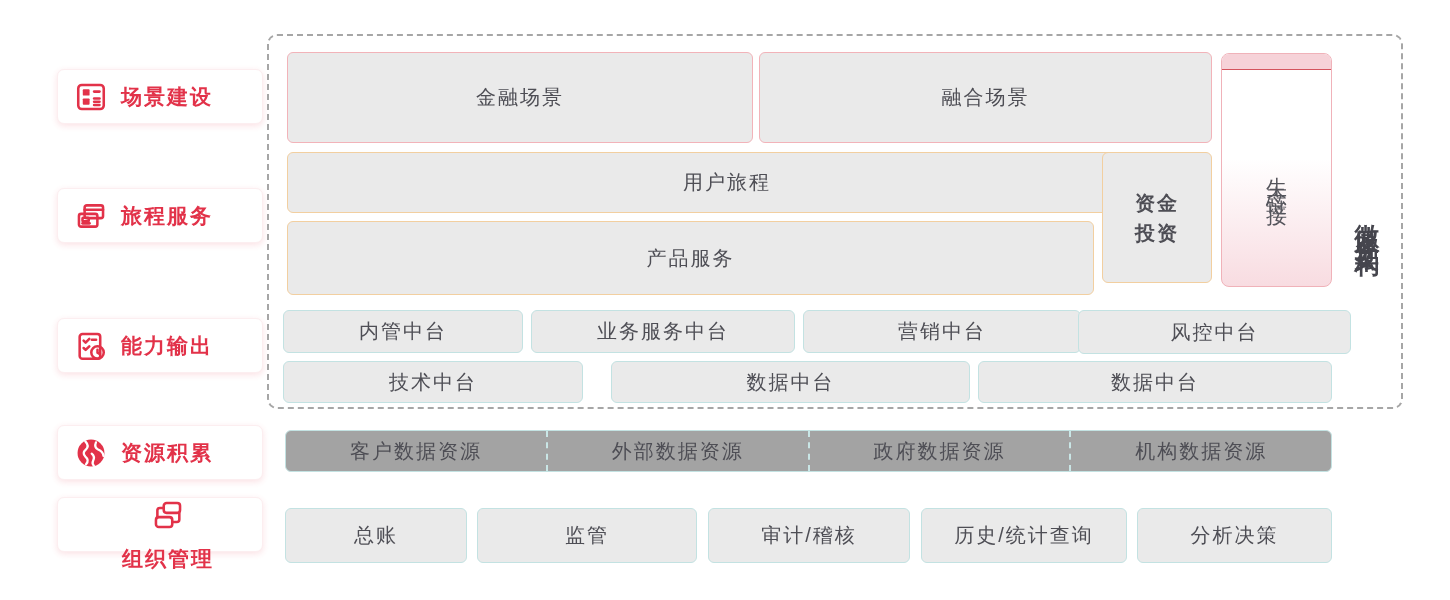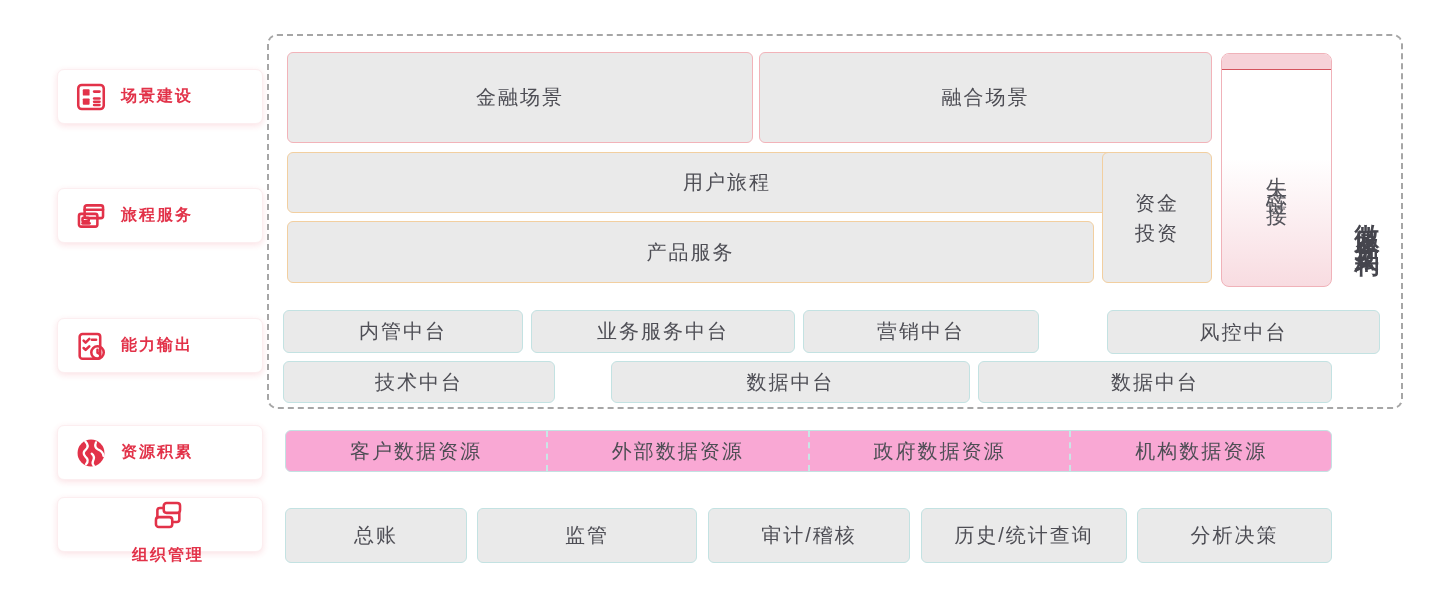--- a/index.html
+++ b/index.html
@@ -6,56 +6,56 @@
   body{font-family:"Liberation Sans","DejaVu Sans",sans-serif;}
   .canvas{position:relative;width:1450px;height:600px;background:#ffffff;overflow:hidden;}
 
   
   .side-card{position:absolute;left:57px;width:206px;height:55px;background:#ffffff;
     border:1px solid #fceef0;border-radius:7px;display:flex;align-items:center;
     padding-left:16px;box-sizing:border-box;gap:13px;
     box-shadow:0 2px 6px rgba(226,50,73,0.14);}
   .side-card::before{content:"";position:absolute;z-index:-1;left:-12px;top:3px;bottom:-6px;
     width:44px;background:#f1a3ad;border-radius:9px;}
-  .side-label{font-size:16px;font-weight:bold;color:#e23249;letter-spacing:2px;white-space:nowrap;}
+  .side-label{font-size:21px;font-weight:bold;color:#e23249;letter-spacing:2px;white-space:nowrap;}
   .side-icon{width:34px;height:34px;flex:0 0 auto;display:block;}
 
   
   .frame{position:absolute;left:267px;top:34px;width:1136px;height:375px;
     border:2px dashed #a6a6a6;border-radius:10px;box-sizing:border-box;}
 
   
   .box{position:absolute;background:#eaeaea;border-radius:6px;box-sizing:border-box;
     display:flex;align-items:center;justify-content:center;
     font-size:20px;color:#4e4e55;letter-spacing:2px;text-align:center;}
   .b-pink{border:1.5px solid #f2b3b9;}
   .b-orange{border:1.5px solid #f2cfa0;}
   .b-teal{border:1.5px solid #c3e2e2;margin-top:11px;}
-  .pre{white-space:pre-line;line-height:1.5;}
+  .pre{white-space:pre-line;line-height:1.5;font-weight:bold;}
 
   
   .eco{position:absolute;left:1221px;top:53px;width:111px;height:234px;box-sizing:border-box;
     border:1px solid #f0b2b9;border-radius:8px;overflow:hidden;
     background:linear-gradient(180deg,#ffffff 8%,#ffffff 45%,#f8dce1 100%);}
   .eco-cap{position:absolute;top:0;left:0;right:0;height:15px;background:#f6d2d8;
     border-bottom:1px solid #d4545e;}
   .eco-label{position:absolute;top:15px;bottom:0;left:0;right:0;
     display:flex;align-items:center;justify-content:center;
     writing-mode:vertical-lr;text-orientation:upright;
     font-size:21px;color:#55555c;letter-spacing:9px;}
 
   
   .arch-title{position:absolute;left:1342px;top:128px;width:52px;height:186px;
     display:flex;align-items:center;justify-content:center;
     writing-mode:vertical-lr;text-orientation:upright;
     font-size:25px;font-weight:bold;color:#45454d;letter-spacing:7px;}
 
   
   .res-bar{position:absolute;left:285px;top:430px;width:1047px;height:42px;box-sizing:border-box;
-    background:#f9a8d4;border:1.5px solid #c3e2e2;border-radius:6px;display:flex;}
+    background:#a3a3a3;border:1.5px solid #c3e2e2;border-radius:6px;display:flex;}
   .res-seg{flex:1 1 0;display:flex;align-items:center;justify-content:center;
     font-size:20px;color:#4e4e55;letter-spacing:2px;}
   .res-seg + .res-seg{border-left:2px dashed #c9e6e6;}
 
   svg .st{stroke:#e23249;stroke-width:1.8;fill:none;stroke-linecap:round;stroke-linejoin:round;}
   svg .fl{fill:#e23249;stroke:none;}
   svg .wt{stroke:#ffffff;stroke-width:1.6;fill:none;stroke-linecap:round;}
 </style>
 </head>
 <body>
@@ -117,37 +117,37 @@
     </svg>
     <span class="side-label">组织管理</span>
   </div>
 
   <div class="frame"></div>
 
   <div class="box b-pink" style="left:287px;top:52px;width:466px;height:91px;">金融场景</div>
   <div class="box b-pink" style="left:759px;top:52px;width:453px;height:91px;">融合场景</div>
 
   <div class="box b-orange" style="left:287px;top:152px;width:880px;height:61px;">用户旅程</div>
-  <div class="box b-orange" style="left:287px;top:221px;width:807px;height:62px;">产品服务</div>
+  <div class="box b-orange" style="left:287px;top:221px;width:807px;height:74px;">产品服务</div>
   <div class="box b-orange pre" style="left:1102px;top:152px;width:110px;height:131px;">资金
 投资</div>
 
   <div class="eco">
     <div class="eco-cap"></div>
     <div class="eco-label">生态链接</div>
   </div>
 
   <div class="arch-title">微服务架构</div>
 
   <div class="box b-teal" style="left:283px;top:299px;width:240px;height:43px;">内管中台</div>
   <div class="box b-teal" style="left:531px;top:299px;width:264px;height:43px;">业务服务中台</div>
-  <div class="box b-teal" style="left:803px;top:299px;width:236px;height:43px;">营销中台</div>
-  <div class="box b-teal" style="left:1107px;top:299px;width:273px;height:44px;">风控中台</div>
+  <div class="box b-teal" style="left:803px;top:299px;width:278px;height:43px;">营销中台</div>
+  <div class="box b-teal" style="left:1078px;top:299px;width:273px;height:44px;">风控中台</div>
 
-  <div class="box b-teal" style="left:283px;top:350px;width:272px;height:42px;">技术中台</div>
+  <div class="box b-teal" style="left:283px;top:350px;width:300px;height:42px;">技术中台</div>
   <div class="box b-teal" style="left:611px;top:350px;width:359px;height:42px;">数据中台</div>
   <div class="box b-teal" style="left:978px;top:350px;width:354px;height:42px;">数据中台</div>
 
   <div class="res-bar">
     <div class="res-seg">客户数据资源</div>
     <div class="res-seg">外部数据资源</div>
     <div class="res-seg">政府数据资源</div>
     <div class="res-seg">机构数据资源</div>
   </div>
 

